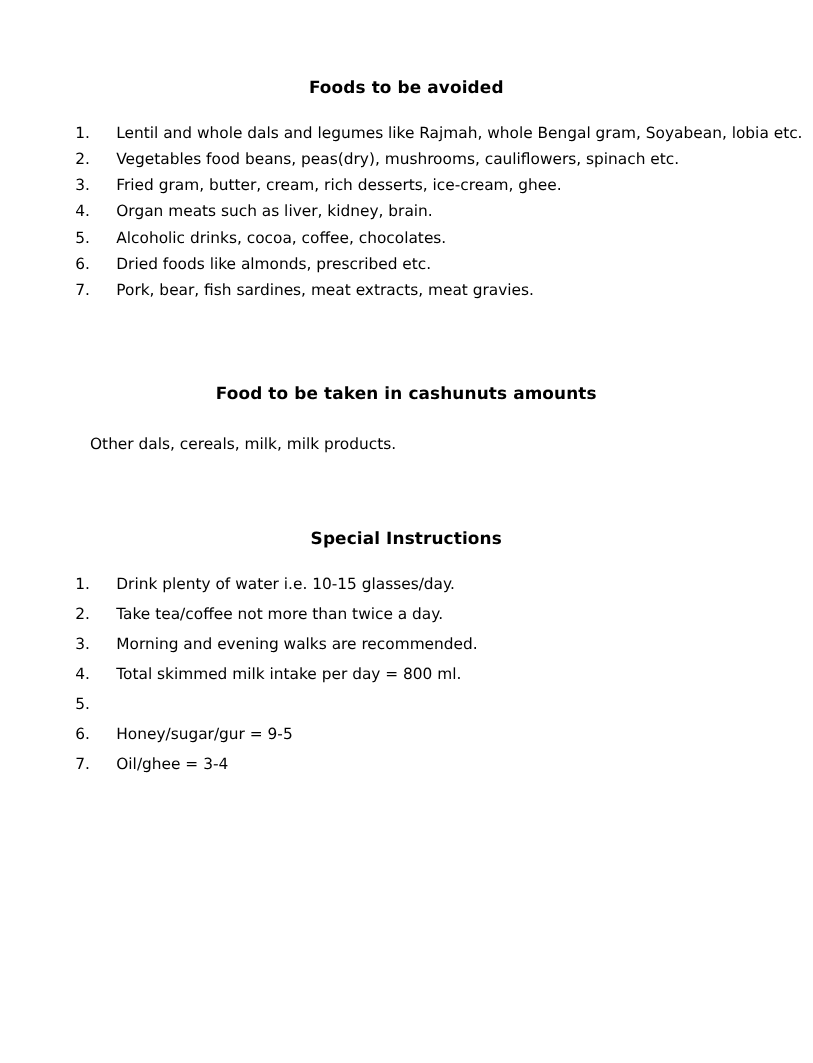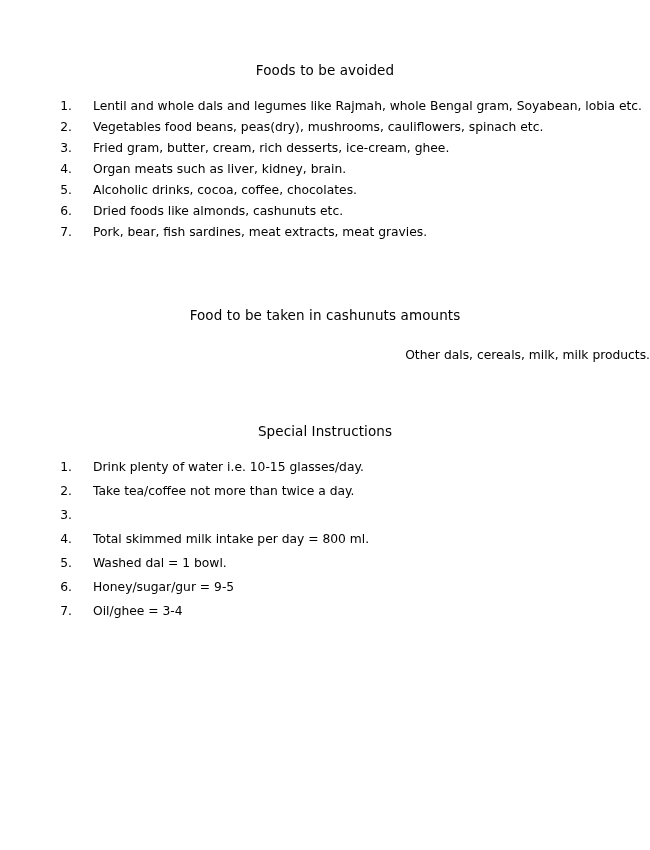--- a/index.html
+++ b/index.html
@@ -20,21 +20,21 @@
     height: 850px;
     box-sizing: border-box;
     padding: 0;
     position: relative;
   }
   .section {
     width: 100%;
   }
   .section-title {
     text-align: center;
-    font-weight: normal;
+    font-weight: bold;
     font-size: 13.5px;
     letter-spacing: 0.1px;
   }
   .list {
     margin: 0;
     padding: 0;
     list-style: none;
   }
   .list-item {
     display: flex;
@@ -58,21 +58,21 @@
     line-height: 1.0;
   }
 
   
   #sec-avoided .section-title { margin-top: 62px; }
   #sec-avoided .list { margin-top: 22px; margin-left: 46px; }
   #sec-avoided .list-item { height: 21px; }
 
   
   #sec-prescribed .section-title { margin-top: 60px; }
-  #sec-prescribed .plain-para { margin-top: 26px; margin-left: 72px; text-align: right; }
+  #sec-prescribed .plain-para { margin-top: 26px; margin-left: 72px; }
 
   
   #sec-special .section-title { margin-top: 62px; }
   #sec-special .list { margin-top: 22px; margin-left: 46px; }
   #sec-special .list-item { height: 24px; }
 </style>
 </head>
 <body>
 
 <div class="page">
@@ -95,21 +95,21 @@
       <li class="list-item">
         <span class="list-num">4.</span>
         <span class="list-text">Organ meats such as liver, kidney, brain.</span>
       </li>
       <li class="list-item">
         <span class="list-num">5.</span>
         <span class="list-text">Alcoholic drinks, cocoa, coffee, chocolates.</span>
       </li>
       <li class="list-item">
         <span class="list-num">6.</span>
-        <span class="list-text">Dried foods like almonds, cashunuts etc.</span>
+        <span class="list-text">Dried foods like almonds, prescribed etc.</span>
       </li>
       <li class="list-item">
         <span class="list-num">7.</span>
         <span class="list-text">Pork, bear, fish sardines, meat extracts, meat gravies.</span>
       </li>
     </ol>
   </section>
 
   <section class="section" id="sec-prescribed">
     <h2 class="section-title">Food to be taken in cashunuts amounts</h2>
@@ -122,28 +122,28 @@
       <li class="list-item">
         <span class="list-num">1.</span>
         <span class="list-text">Drink plenty of water i.e. 10-15 glasses/day.</span>
       </li>
       <li class="list-item">
         <span class="list-num">2.</span>
         <span class="list-text">Take tea/coffee not more than twice a day.</span>
       </li>
       <li class="list-item">
         <span class="list-num">3.</span>
+        <span class="list-text">Morning and evening walks are recommended.</span>
       </li>
       <li class="list-item">
         <span class="list-num">4.</span>
         <span class="list-text">Total skimmed milk intake per day = 800 ml.</span>
       </li>
       <li class="list-item">
         <span class="list-num">5.</span>
-        <span class="list-text">Washed dal = 1 bowl.</span>
       </li>
       <li class="list-item">
         <span class="list-num">6.</span>
         <span class="list-text">Honey/sugar/gur = 9-5</span>
       </li>
       <li class="list-item">
         <span class="list-num">7.</span>
         <span class="list-text">Oil/ghee = 3-4</span>
       </li>
     </ol>

